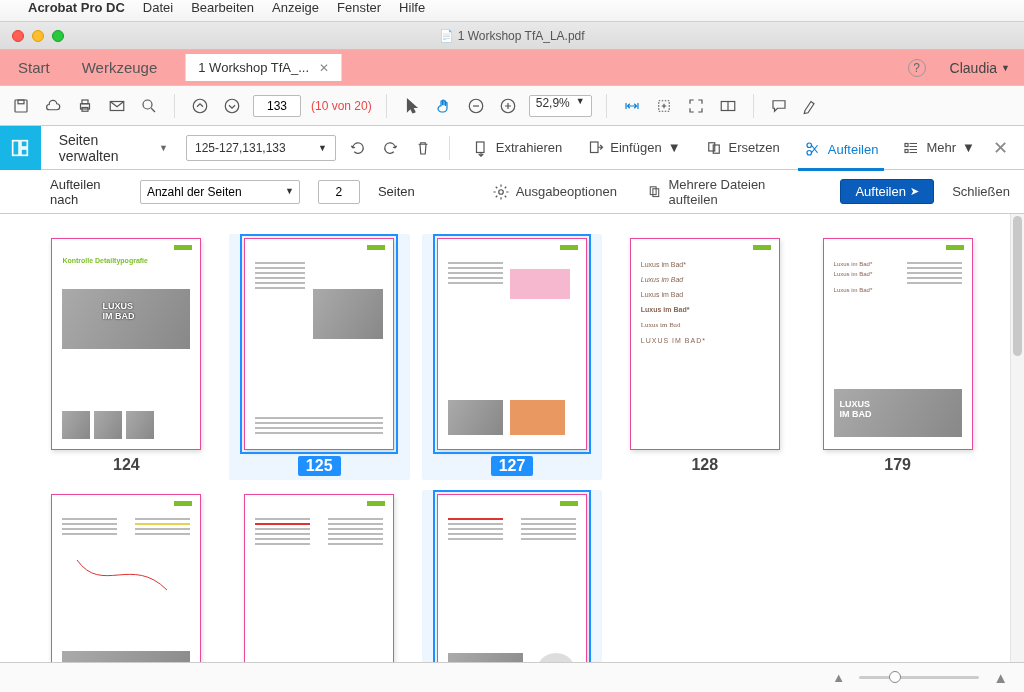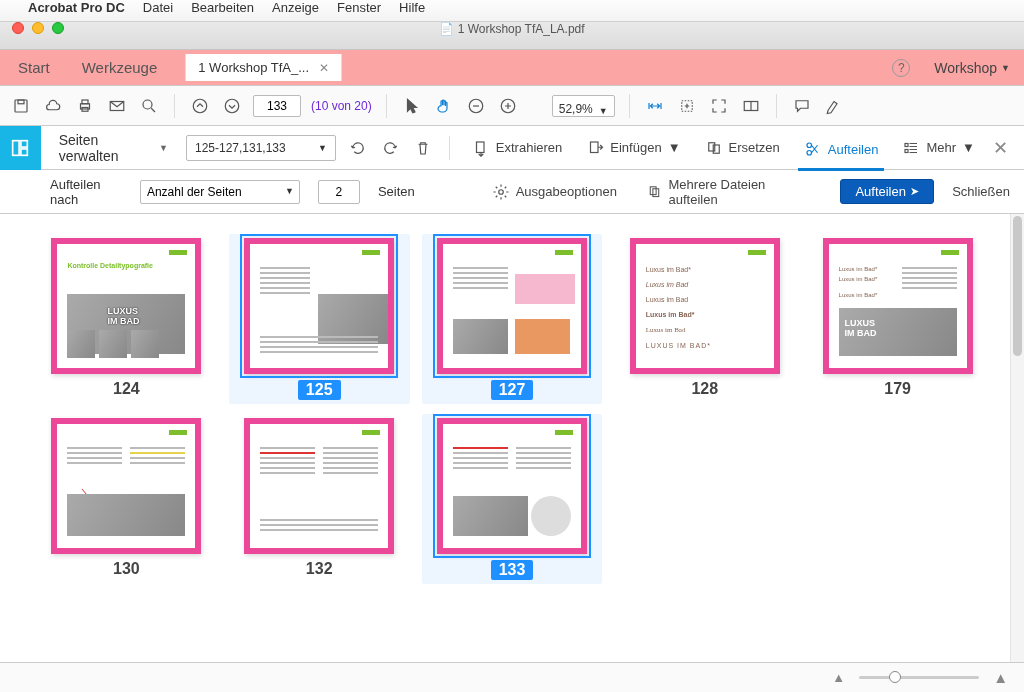--- a/index.html
+++ b/index.html
@@ -4,21 +4,21 @@
 <style>
   * { box-sizing: border-box; margin: 0; padding: 0; font-family: "Helvetica Neue", Arial, sans-serif; }
   body { width: 1024px; height: 692px; background: #fff; overflow: hidden; font-size: 13px; color: #333; }
 
   
   .menubar { height: 22px; background: linear-gradient(#fdfdfd,#f3f3f3); border-bottom: 1px solid #d0d0d0; display: flex; align-items: flex-start; padding: 0 10px; gap: 18px; font-size: 13px; font-weight: 500; }
   .apple { font-size: 15px; }
   .menubar .appname { font-weight: 700; }
 
   
-  .titlebar { height: 28px; background: linear-gradient(#e9e9e9,#dcdcdc); border-bottom: 1px solid #c5c5c5; display: flex; align-items: flex-start; position: relative; text-decoration: underline; }
+  .titlebar { height: 28px; background: linear-gradient(#e9e9e9,#dcdcdc); border-bottom: 1px solid #c5c5c5; display: flex; align-items: center; position: relative; text-decoration: underline; }
   .traffic { display: flex; gap: 8px; padding-left: 12px; }
   .tl { width: 12px; height: 12px; border-radius: 50%; }
   .tl.close { background:#ff5f57; border:1px solid #e33e32; }
   .tl.min { background:#ffbd2e; border:1px solid #e09e00; }
   .tl.max { background:#28c840; border:1px solid #17a025; }
   .doc-title { position:absolute; left:0; right:0; text-align:center; font-size:12px; color:#555; pointer-events:none; }
   .doc-title .pdf-icon { color:#c22; }
 
   
   .tabrow { height: 36px; border-bottom: 1px solid #ccc; display:flex; align-items:center; padding: 0 14px; gap: 24px; background:#fca5a5; }
@@ -29,22 +29,22 @@
   .help-icon { width:18px; height:18px; border:1px solid #999; border-radius:50%; display:flex; align-items:center; justify-content:center; font-size:12px; color:#666; }
   .user { font-size:14px; color:#444; display:flex; align-items:center; gap:4px; }
   .user .caret { font-size:9px; }
 
   
   .toolbar { height: 40px; border-bottom:1px solid #ccc; display:flex; align-items:center; padding:0 10px; gap:10px; background:#fafafa; }
   .ico { width:22px; height:22px; display:flex; align-items:center; justify-content:center; color:#555; cursor:pointer; }
   .ico svg { width:18px; height:18px; stroke:#555; fill:none; stroke-width:1.6; }
   .vsep { width:1px; height:24px; background:#ddd; margin:0 4px; }
   .page-input { width:48px; height:22px; border:1px solid #bbb; text-align:center; font-size:12px; border-radius:2px; }
-  .page-count { font-size:12px; color:#6d28d9; }
-  .zoom { display:flex; align-items:flex-end; gap:2px; border:1px solid #bbb; height:22px; padding:0 6px; background:#fff; border-radius:2px; font-size:12px;margin-left:23px; }
+  .page-count { font-size:12px; color:#ef4444; }
+  .zoom { display:flex; align-items:flex-start; gap:2px; border:1px solid #bbb; height:22px; padding:0 6px; background:#fff; border-radius:2px; font-size:12px; }
   .zoom .chev { font-size:9px; padding-left:4px; }
   .colored-ico svg { stroke:#0a7fd4; }
 
   
   .sectionbar { height:44px; border-bottom:1px solid #ccc; display:flex; align-items:center; padding:0 0 0 0; background:#fff; gap:12px; }
   .bluebox { width:44px; height:44px; background:#18b6e6; display:flex; align-items:center; justify-content:center; color:#fff; }
   .bluebox svg { stroke:#fff; fill:none; stroke-width:1.8; }
   .dropdown-btn { display:flex; align-items:center; gap:6px; font-size:14px; padding:4px 6px; cursor:pointer; }
   .dropdown-btn .chev { font-size:9px; color:#666; }
   .range-select { height:26px; border:1px solid #bbb; background:#fff; padding:0 8px; display:flex; align-items:center; gap:24px; font-size:12px; border-radius:2px; min-width:150px; justify-content:space-between; }
@@ -62,21 +62,21 @@
   .sel-wrap .chev { position:absolute; right:6px; top:6px; font-size:9px; pointer-events:none; }
   .num-input { width:42px; height:24px; border:1px solid #bbb; text-align:center; font-size:12px; border-radius:2px; }
   .btn-primary { background:#0a5dbb; color:#fff; border:1px solid #044a9a; padding:4px 14px; border-radius:3px; font-size:13px; cursor:pointer; display:flex; align-items:center; gap:4px; }
   .cursor-icon { font-size:11px; }
   .plain-link { color:#444; cursor:pointer; }
 
   
   .thumbs-wrap { position:relative; height: calc(692px - 22px - 28px - 36px - 40px - 44px - 44px - 30px); background:#fff; overflow:auto; padding:24px 40px 10px 40px; }
   .thumbs-grid { display:grid; grid-template-columns: repeat(5, 1fr); gap: 18px 20px; }
   .thumb { display:flex; flex-direction:column; align-items:center; gap:6px; }
-  .page { width:150px; height:136px; border:6px solid #ec4899; background:#fff; box-shadow:1px 2px 5px rgba(0,0,0,0.15); padding:0 10px; position:relative; overflow:hidden; }
+  .page { width:150px; height:212px; border:1px solid #ec4899; background:#fff; box-shadow:1px 2px 5px rgba(0,0,0,0.15); padding:0 10px; position:relative; overflow:hidden; }
   .thumb.selected .page { outline:2px solid #1e90ff; outline-offset:2px; background-color:#fff; }
   .thumb.selected { background:rgba(30,144,255,0.08); padding:4px; border-radius:2px; margin:-4px; }
   .thumb.selected .pg-label { background:#1e90ff; color:#fff; padding:1px 8px; border-radius:2px; }
   .pg-label { font-size:16px; color:#444;font-weight:bold; }
   .page .greenbar { position:absolute; top:6px; right:8px; width:18px; height:5px; background:#7cbf2a; }
   .page .txtlines div { height:2px; background:#bbb; margin:3px 0; }
   .page .gray-img { background:linear-gradient(120deg,#aaa,#888); }
 
   
   .statusbar { height:30px; border-top:1px solid #ccc; display:flex; align-items:center; justify-content:flex-end; padding:0 16px; gap:14px; background:#fafafa; }
@@ -116,21 +116,21 @@
 <div class="tabrow">
   <span class="tab-item">Start</span>
   <span class="tab-item">Werkzeuge</span>
   <div class="doc-tab">
     <span>1  Workshop TfA_...</span>
     <span class="x">✕</span>
   </div>
   <div class="spacer"></div>
   <div class="help-icon">?</div>
   <div class="user">
-    <span>Workshop</span>
+    <span>Claudia</span>
     <span class="caret">▼</span>
   </div>
 </div>
 
 <div class="toolbar">
   <div class="ico">
       <svg viewBox="0 0 24 24">
         <rect x="4" y="4" width="16" height="16" rx="1"></rect>
         <rect x="8" y="4" width="8" height="5"></rect>
       </svg>

